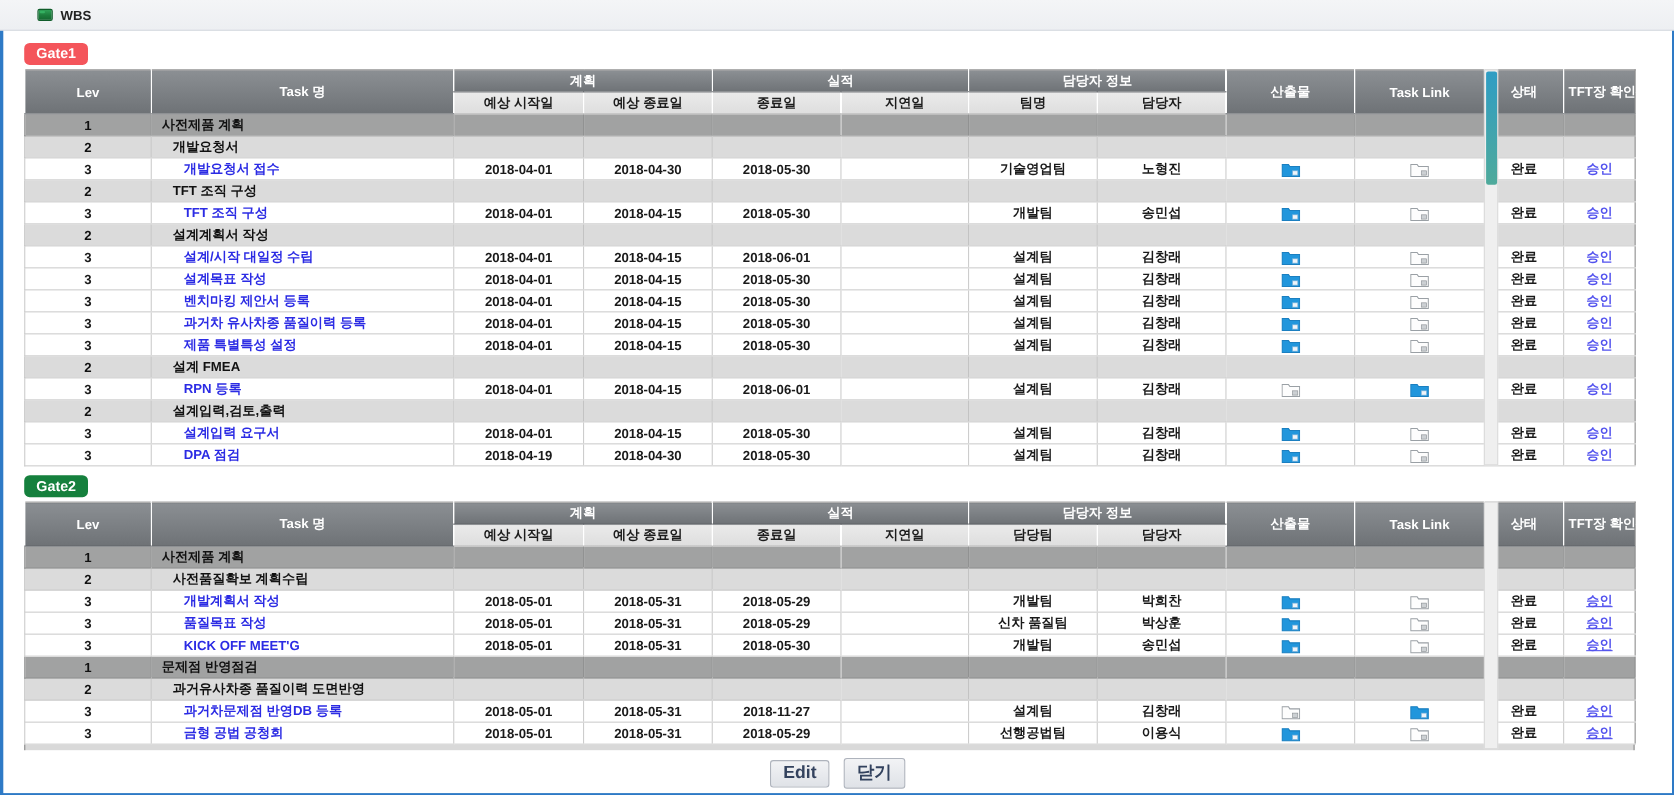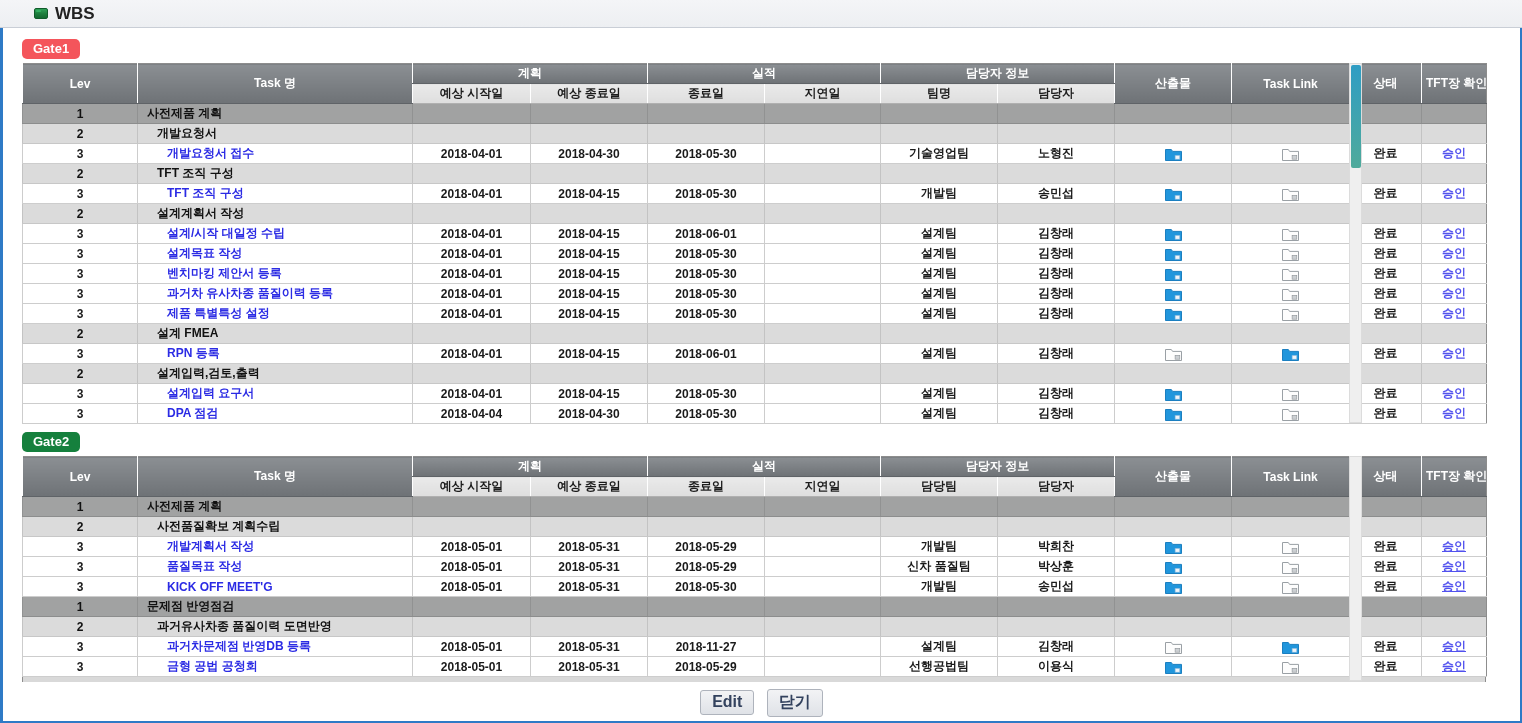--- a/index.html
+++ b/index.html
@@ -7,21 +7,21 @@
     font-family:"Liberation Sans","DejaVu Sans",sans-serif; background:#fff; }
 
   
   .topbar { height:28px; background:linear-gradient(#f4f5f7,#edeff2);
     border-bottom:1px solid #c9ced6; display:flex; align-items:center; padding-left:34px; }
   .app-icon { width:14px; height:11px; border-radius:2px; margin-right:7px;
     background:linear-gradient(180deg,#2fa057 0%,#1c7d3c 55%,#156931 100%);
     border:1px solid #0f5c2a; position:relative; }
   .app-icon:before { content:""; position:absolute; left:1px; top:1px; width:5px; height:2px;
     background:#34b061; border-radius:1px; }
-  .topbar-title { font-size:17px; font-weight:bold; color:#222; }
+  .topbar-title { font-size:12px; font-weight:bold; color:#222; }
 
   
   .frame { position:absolute; top:28px; left:0; right:0; bottom:0;
     border-left:3px solid #2e7ac6; border-right:2px solid #2e7ac6; border-bottom:2px solid #2e7ac6;
     background:#fff; overflow:hidden; }
 
   .gate-badge { display:inline-block; margin:11px 0 4px 19px; padding:2px 11px 3px;
     border-radius:5px; color:#fff; font-size:13px; font-weight:bold; }
 
   .tbl-wrap { position:relative; margin-left:19px; width:1340px; }
@@ -373,21 +373,21 @@
             <td class="icon-cell"><svg width="17" height="13" viewBox="0 0 17 13">
     <path d="M.5 1.5h5.8l1.3 1.9h8.9v9.1H.5z" fill="#fdfdfd" stroke="#9aa0a5" stroke-width="1"></path>
     <rect x="10.1" y="7.3" width="4.7" height="3.9" fill="#ccd0d3" stroke="#8d9296" stroke-width="0.6"></rect>
   </svg></td>
             <td class="c">완료</td>
             <td class="c"><a class="approve">승인</a></td>
           </tr>
           <tr class="r3">
             <td class="c">3</td>
             <td class="task lv3"><a class="tlink">DPA 점검</a></td>
-            <td class="c">2018-04-04</td>
+            <td class="c">2018-04-19</td>
             <td class="c">2018-04-30</td>
             <td class="c">2018-05-30</td>
             <td class="c"></td>
             <td class="c">설계팀</td>
             <td class="c">김창래</td>
             <td class="icon-cell"><svg width="17" height="13" viewBox="0 0 17 13">
     <path d="M.5 1.5h5.8l1.3 1.9h8.9v9.1H.5z" fill="#2196dc" stroke="#1b7fc0" stroke-width="1"></path>
     <rect x="10.1" y="7.3" width="4.7" height="3.9" fill="#eef4f9" stroke="#7fb3d9" stroke-width="0.6"></rect>
   </svg></td>
             <td class="icon-cell"><svg width="17" height="13" viewBox="0 0 17 13">

